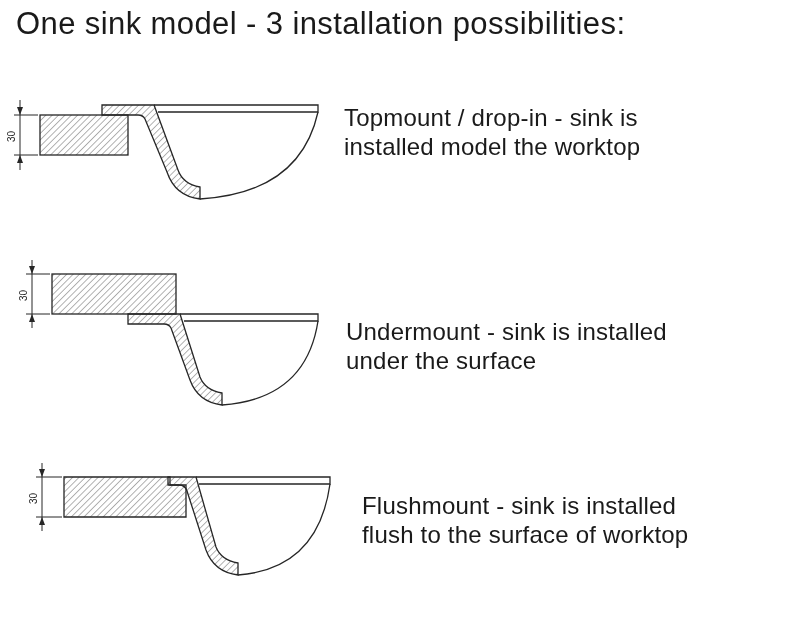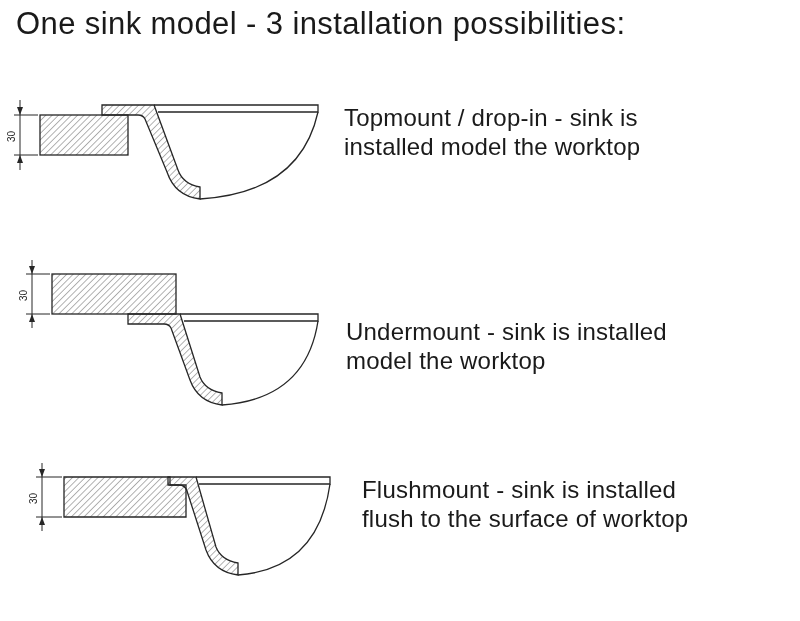--- a/index.html
+++ b/index.html
@@ -33,21 +33,21 @@
     width: 358px;
     font-size: 24px;
     line-height: 1.2;
     letter-spacing: 0.2px;
   }
   #dg-top  { left: 6px;  top: 78px;  }
   #dg-und  { left: 6px;  top: 258px; }
   #dg-flu  { left: 18px; top: 455px; }
   #tx-top  { left: 344px; top: 104px; }
   #tx-und  { left: 346px; top: 318px; }
-  #tx-flu  { left: 362px; top: 476px; }
+  #tx-flu  { left: 362px; top: 492px; }
   svg .outline { fill: none; stroke: #262626; stroke-width: 1.3; }
   svg .solid   { stroke: #262626; stroke-width: 1.3; }
   svg .dim     { stroke: #262626; stroke-width: 1; }
   svg .arrow   { fill: #262626; stroke: none; }
   svg text.dimlabel { font-size: 10px; fill: #262626; font-family: "Liberation Sans", sans-serif; }
 </style>
 </head>
 <body>
 
 <div class="page">
@@ -91,21 +91,21 @@
     <text class="dimlabel" transform="translate(21,43) rotate(-90)">30</text>
 
     <rect class="solid" x="46" y="16" width="124" height="40" fill="url(#hatch)"></rect>
 
     <path class="solid" fill="url(#hatch)" d="M122,56 L174,56 L194,119 Q199,132 216,135 L216,147 Q192,144 184,122 L165,70 Q163,66 158,66 L122,66 Z"></path>
 
     <path class="outline" d="M174,56 L312,56 L312,63 L178,63"></path>
 
     <path class="outline" d="M216,147 Q300,141 312,63"></path>
   </svg>
-  <div class="desc" id="tx-und">Undermount - sink is installed model the worktop</div>
+  <div class="desc" id="tx-und">Undermount - sink is installed under the surface</div>
 
   <svg id="dg-flu" class="diagram" width="340" height="140" viewBox="0 0 340 140">
 
     <line class="dim" x1="44" y1="22" x2="18" y2="22"></line>
     <line class="dim" x1="44" y1="62" x2="18" y2="62"></line>
     <line class="dim" x1="24" y1="8" x2="24" y2="76"></line>
     <polygon class="arrow" points="24,22 21,14 27,14"></polygon>
     <polygon class="arrow" points="24,62 21,70 27,70"></polygon>
     <text class="dimlabel" transform="translate(19,49) rotate(-90)">30</text>
 

